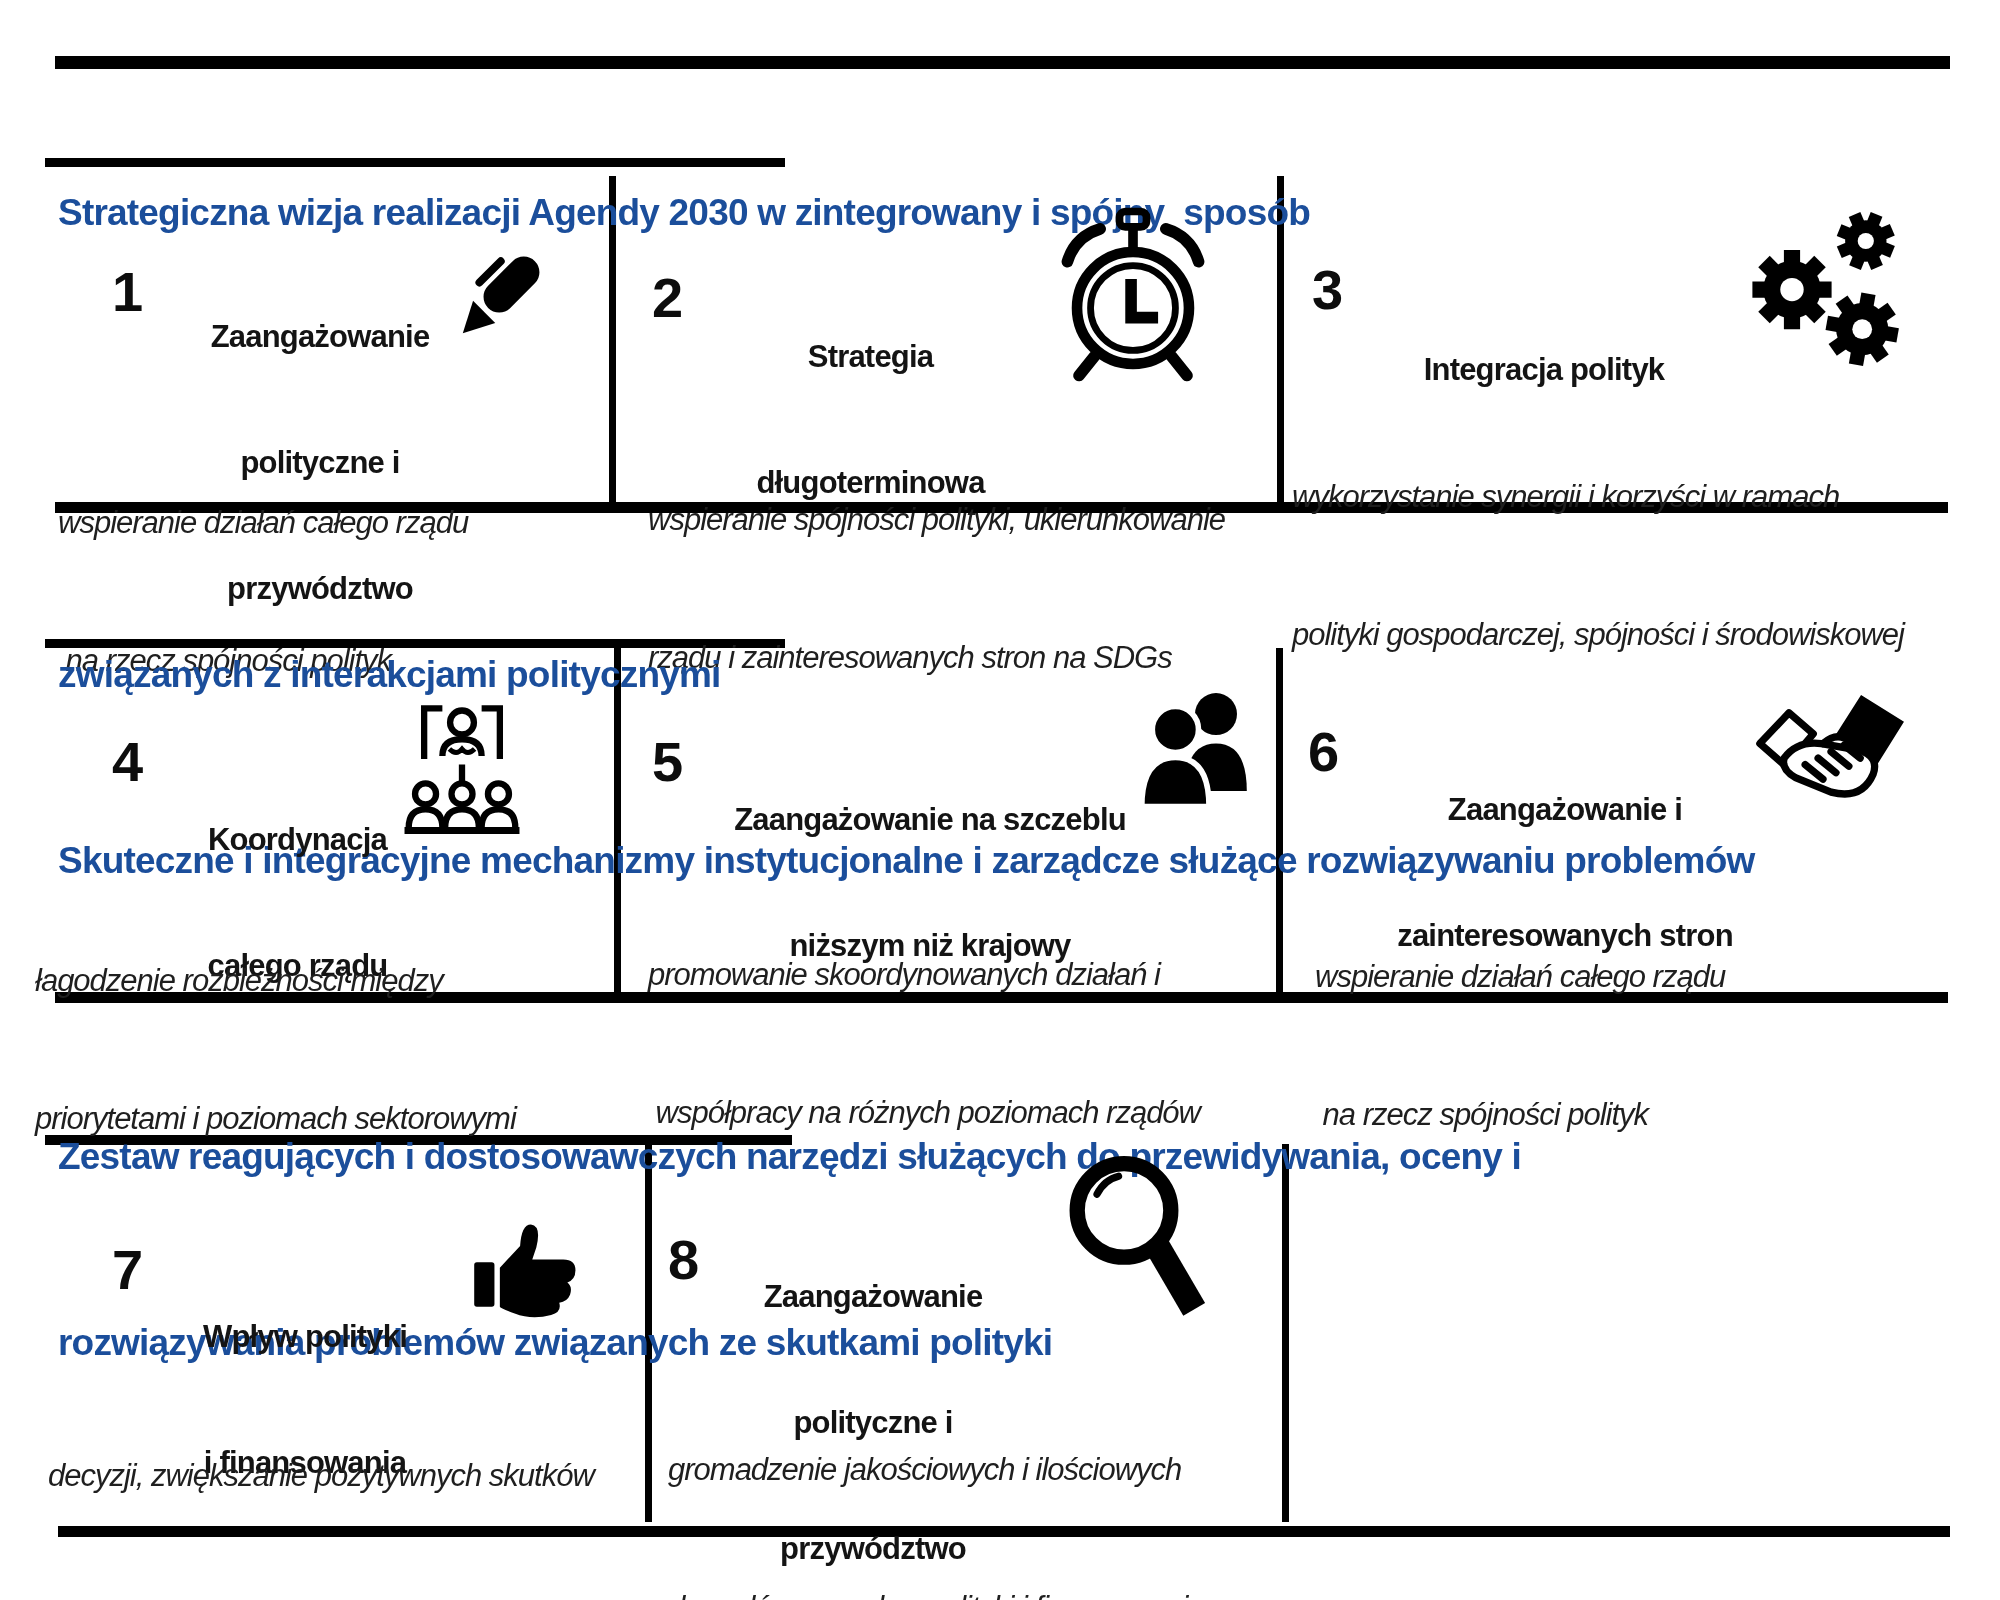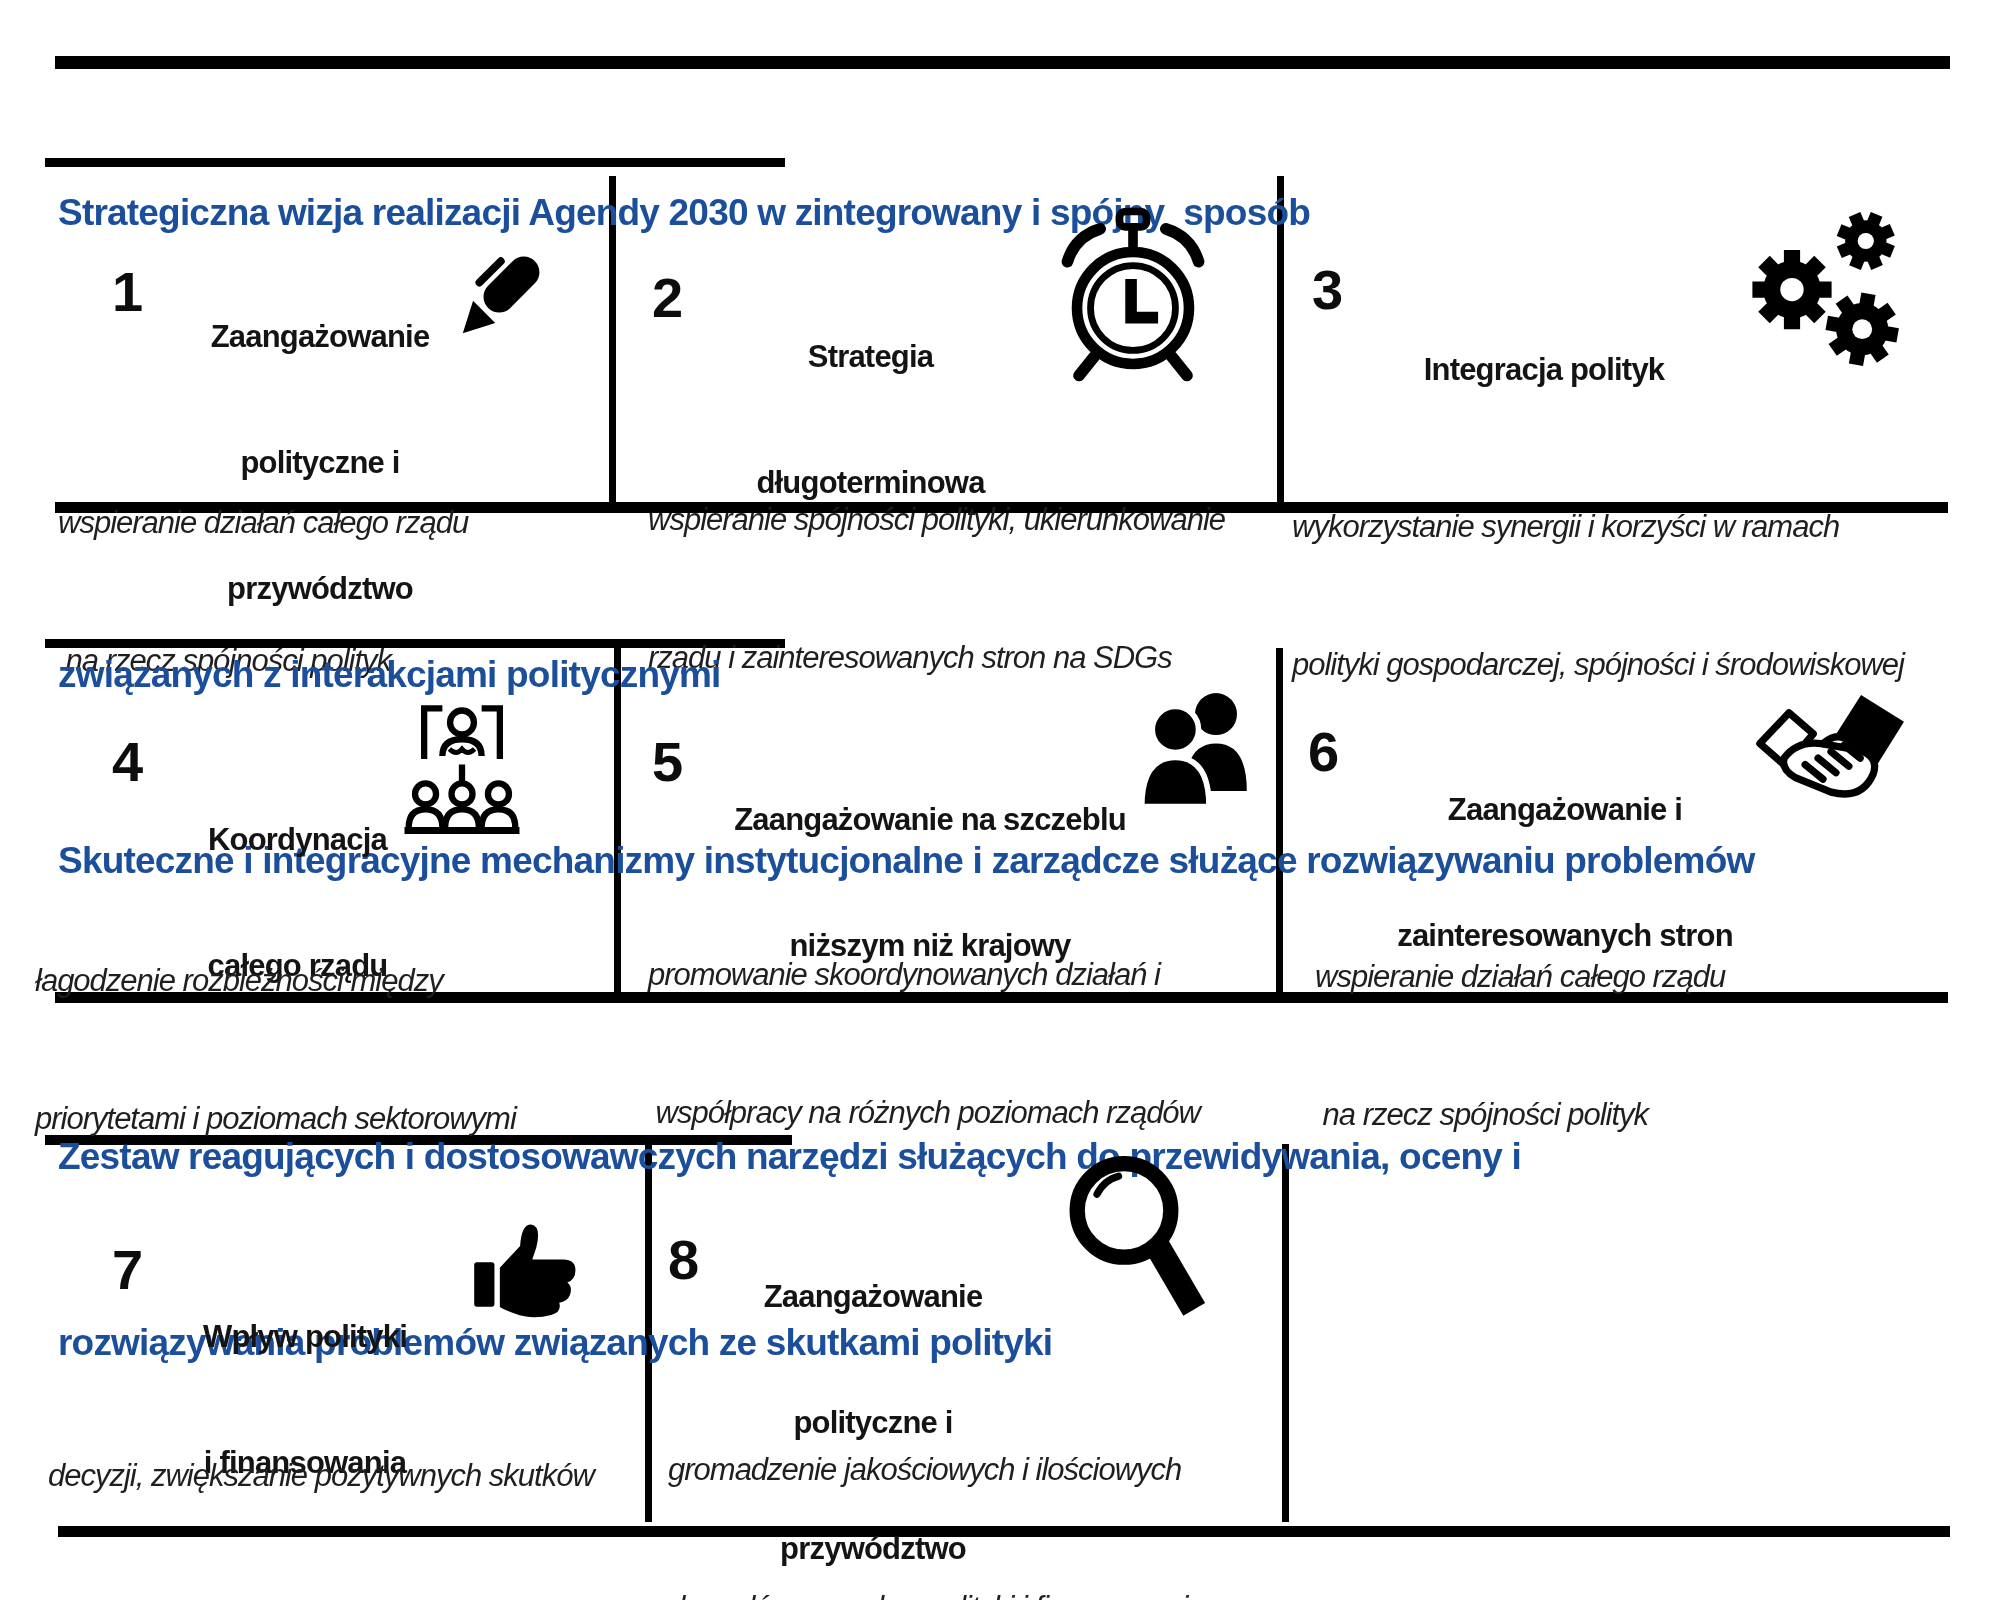--- a/index.html
+++ b/index.html
@@ -126,21 +126,21 @@
           <line x1="-20" y1="0" x2="20" y2="0" transform="rotate(10)"></line>
           <line x1="-20" y1="0" x2="20" y2="0" transform="rotate(55)"></line>
           <line x1="-20" y1="0" x2="20" y2="0" transform="rotate(100)"></line>
           <line x1="-20" y1="0" x2="20" y2="0" transform="rotate(145)"></line>
         </g>
         <circle r="14.5" fill="#000"></circle>
           <circle r="5.5" fill="#fff"></circle>
       </g>
     </svg>
   </div>
-  <div class="desc" style="left:1292px;top:412px">
+  <div class="desc" style="left:1292px;top:382px">
     <div>wykorzystanie synergii i korzyści w ramach</div>
     <div>polityki gospodarczej, spójności i środowiskowej</div>
   </div>
 
   <div class="heading" style="left:58px;top:520px">
     <div>związanych z interakcjami politycznymi</div>
     <div>Skuteczne i integracyjne mechanizmy instytucjonalne i zarządcze służące rozwiązywaniu problemów</div>
   </div>
 
   <div class="num" style="left:112px;top:734px">4</div>

